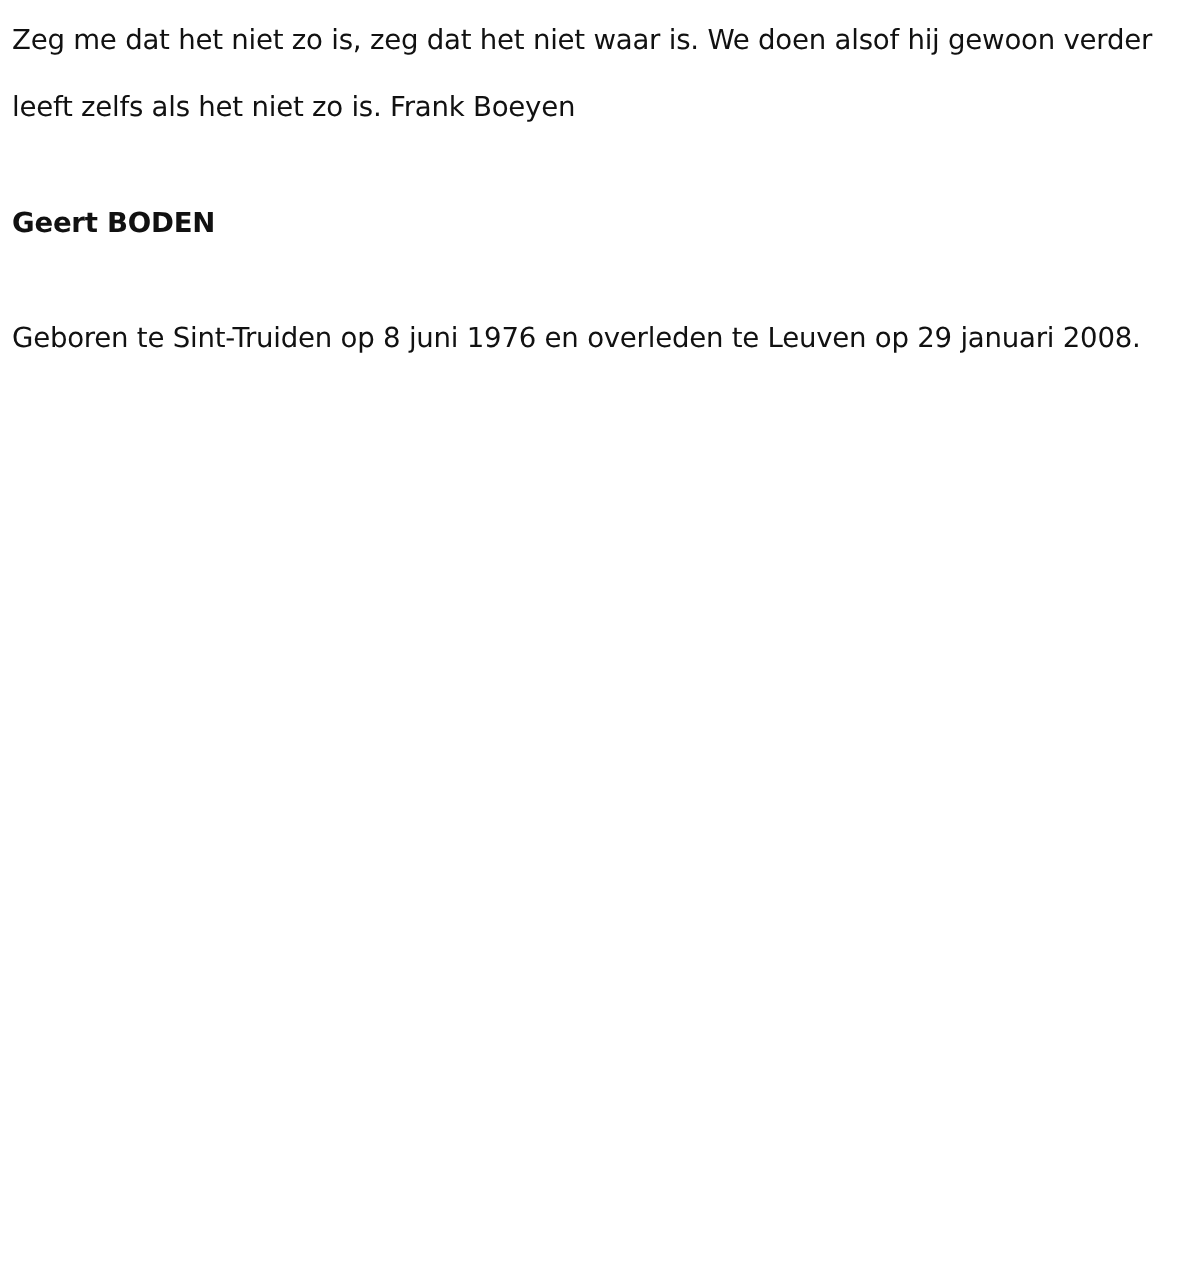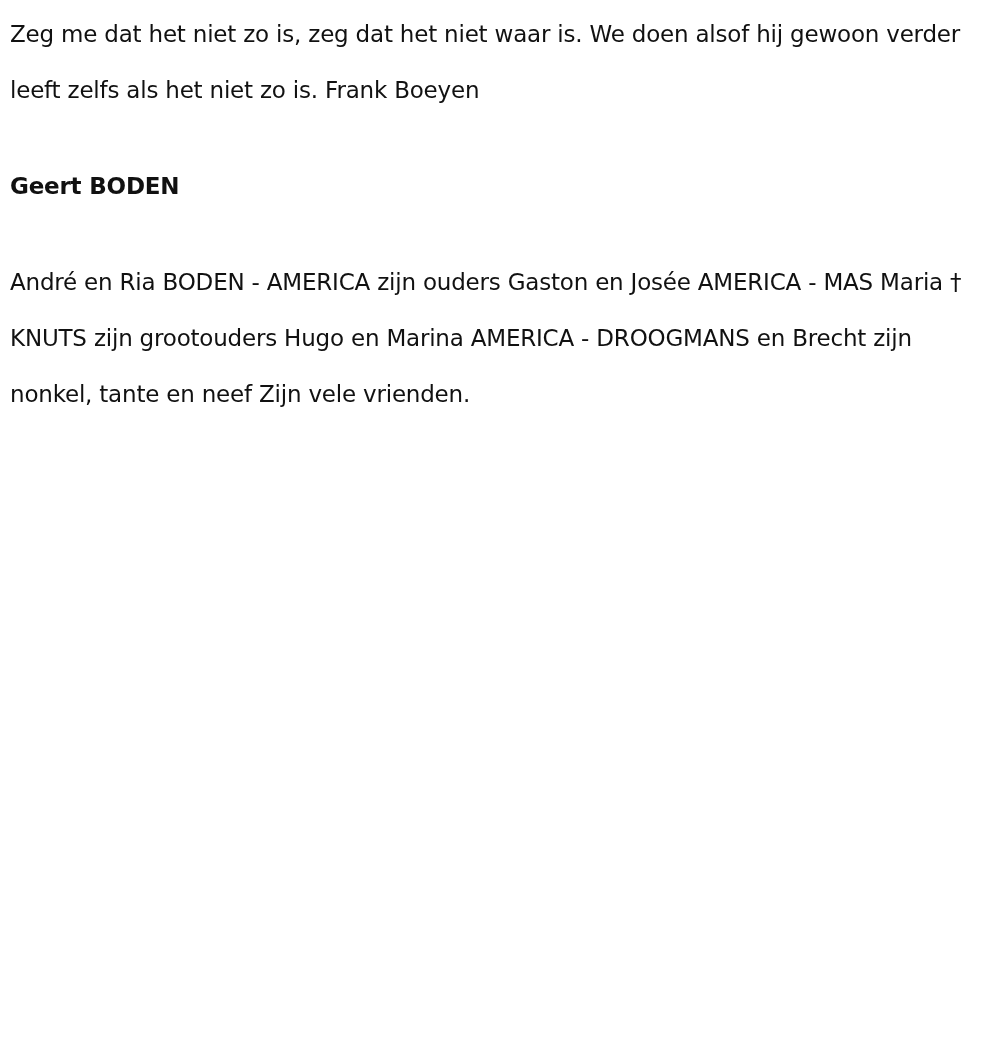--- a/index.html
+++ b/index.html
@@ -16,14 +16,14 @@
     letter-spacing: -0.2px;
   }
   .p.bold { font-weight: bold; }
 </style>
 </head>
 <body>
 
 <div class="doc">
   <p class="p">Zeg me dat het niet zo is, zeg dat het niet waar is. We doen alsof hij gewoon verder leeft zelfs als het niet zo is. Frank Boeyen</p>
   <p class="p bold">Geert BODEN</p>
-  <p class="p">André en Ria BODEN - AMERICA zijn ouders Gaston en Josée AMERICA - MAS Maria † KNUTS zijn grootouders Hugo en Marina AMERICA - DROOGMANS en Brecht zijn nonkel, tante en neef Zijn vele vrienden.</p>
+  <p class="p">Geboren te Sint-Truiden op 8 juni 1976 en overleden te Leuven op 29 januari 2008.</p>
 </div>
 
 </body></html>

